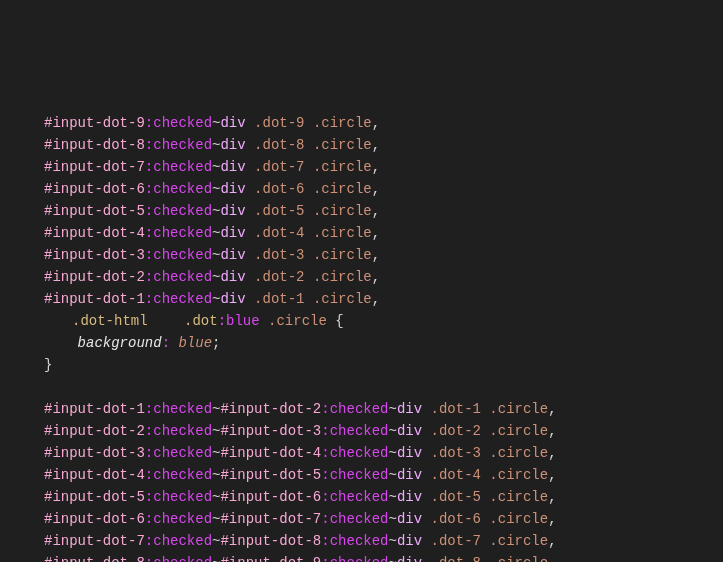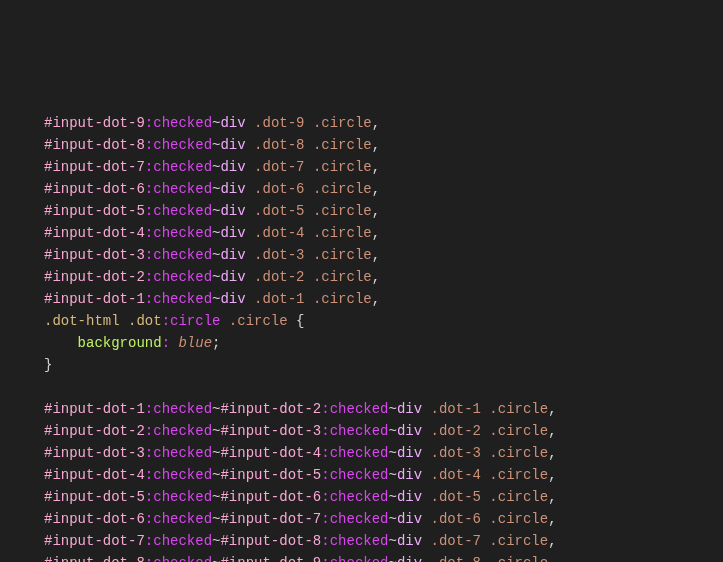--- a/index.html
+++ b/index.html
@@ -9,43 +9,43 @@
     font-size: 14px;
     line-height: 22px;
     padding: 24px 0 24px 44px;
     color: #d4d4d4;
     white-space: pre;
   }
   .tok-sel-id   { color: #f9a8d4; }
   .tok-pseudo   { color: #d946ef; }
   .tok-tilde    { color: #d4d4d4; }
   .tok-tag      { color: #f0abfc; }
-  .tok-class    { color: #d7ba7d; }
+  .tok-class    { color: #d7ba7d; margin-left: 28px; }
   .tok-classred { color: #ce9178; }
   .tok-comma    { color: #d4d4d4; }
   .tok-brace    { color: #d4d4d4; }
-  .tok-prop     { color: #bef264; }
+  .tok-prop     { color: #e5e5e5; font-style: italic; }
   .tok-value    { color: #ce9178; font-style: italic; }
   .tok-semi     { color: #d4d4d4; }
 </style>
 </head>
 <body>
 
 
 
 <div id="code"><span class="tok-sel-id">#input-dot-9</span><span class="tok-pseudo">:checked</span><span class="tok-tilde">~</span><span class="tok-tag">div</span> <span class="tok-classred">.dot-9</span> <span class="tok-classred">.circle</span><span class="tok-comma">,</span>
 <span class="tok-sel-id">#input-dot-8</span><span class="tok-pseudo">:checked</span><span class="tok-tilde">~</span><span class="tok-tag">div</span> <span class="tok-classred">.dot-8</span> <span class="tok-classred">.circle</span><span class="tok-comma">,</span>
 <span class="tok-sel-id">#input-dot-7</span><span class="tok-pseudo">:checked</span><span class="tok-tilde">~</span><span class="tok-tag">div</span> <span class="tok-classred">.dot-7</span> <span class="tok-classred">.circle</span><span class="tok-comma">,</span>
 <span class="tok-sel-id">#input-dot-6</span><span class="tok-pseudo">:checked</span><span class="tok-tilde">~</span><span class="tok-tag">div</span> <span class="tok-classred">.dot-6</span> <span class="tok-classred">.circle</span><span class="tok-comma">,</span>
 <span class="tok-sel-id">#input-dot-5</span><span class="tok-pseudo">:checked</span><span class="tok-tilde">~</span><span class="tok-tag">div</span> <span class="tok-classred">.dot-5</span> <span class="tok-classred">.circle</span><span class="tok-comma">,</span>
 <span class="tok-sel-id">#input-dot-4</span><span class="tok-pseudo">:checked</span><span class="tok-tilde">~</span><span class="tok-tag">div</span> <span class="tok-classred">.dot-4</span> <span class="tok-classred">.circle</span><span class="tok-comma">,</span>
 <span class="tok-sel-id">#input-dot-3</span><span class="tok-pseudo">:checked</span><span class="tok-tilde">~</span><span class="tok-tag">div</span> <span class="tok-classred">.dot-3</span> <span class="tok-classred">.circle</span><span class="tok-comma">,</span>
 <span class="tok-sel-id">#input-dot-2</span><span class="tok-pseudo">:checked</span><span class="tok-tilde">~</span><span class="tok-tag">div</span> <span class="tok-classred">.dot-2</span> <span class="tok-classred">.circle</span><span class="tok-comma">,</span>
 <span class="tok-sel-id">#input-dot-1</span><span class="tok-pseudo">:checked</span><span class="tok-tilde">~</span><span class="tok-tag">div</span> <span class="tok-classred">.dot-1</span> <span class="tok-classred">.circle</span><span class="tok-comma">,</span>
-<span class="tok-class">.dot-html</span> <span class="tok-class">.dot</span><span class="tok-pseudo">:circle</span> <span class="tok-classred">.circle</span> <span class="tok-brace">{</span>
+<span class="tok-class">.dot-html</span> <span class="tok-class">.dot</span><span class="tok-pseudo">:blue</span> <span class="tok-classred">.circle</span> <span class="tok-brace">{</span>
     <span class="tok-prop">background</span><span class="tok-pseudo">:</span> <span class="tok-value">blue</span><span class="tok-semi">;</span>
 <span class="tok-brace">}</span>
 
 <span class="tok-sel-id">#input-dot-1</span><span class="tok-pseudo">:checked</span><span class="tok-tilde">~</span><span class="tok-sel-id">#input-dot-2</span><span class="tok-pseudo">:checked</span><span class="tok-tilde">~</span><span class="tok-tag">div</span> <span class="tok-classred">.dot-1</span> <span class="tok-classred">.circle</span><span class="tok-comma">,</span>
 <span class="tok-sel-id">#input-dot-2</span><span class="tok-pseudo">:checked</span><span class="tok-tilde">~</span><span class="tok-sel-id">#input-dot-3</span><span class="tok-pseudo">:checked</span><span class="tok-tilde">~</span><span class="tok-tag">div</span> <span class="tok-classred">.dot-2</span> <span class="tok-classred">.circle</span><span class="tok-comma">,</span>
 <span class="tok-sel-id">#input-dot-3</span><span class="tok-pseudo">:checked</span><span class="tok-tilde">~</span><span class="tok-sel-id">#input-dot-4</span><span class="tok-pseudo">:checked</span><span class="tok-tilde">~</span><span class="tok-tag">div</span> <span class="tok-classred">.dot-3</span> <span class="tok-classred">.circle</span><span class="tok-comma">,</span>
 <span class="tok-sel-id">#input-dot-4</span><span class="tok-pseudo">:checked</span><span class="tok-tilde">~</span><span class="tok-sel-id">#input-dot-5</span><span class="tok-pseudo">:checked</span><span class="tok-tilde">~</span><span class="tok-tag">div</span> <span class="tok-classred">.dot-4</span> <span class="tok-classred">.circle</span><span class="tok-comma">,</span>
 <span class="tok-sel-id">#input-dot-5</span><span class="tok-pseudo">:checked</span><span class="tok-tilde">~</span><span class="tok-sel-id">#input-dot-6</span><span class="tok-pseudo">:checked</span><span class="tok-tilde">~</span><span class="tok-tag">div</span> <span class="tok-classred">.dot-5</span> <span class="tok-classred">.circle</span><span class="tok-comma">,</span>
 <span class="tok-sel-id">#input-dot-6</span><span class="tok-pseudo">:checked</span><span class="tok-tilde">~</span><span class="tok-sel-id">#input-dot-7</span><span class="tok-pseudo">:checked</span><span class="tok-tilde">~</span><span class="tok-tag">div</span> <span class="tok-classred">.dot-6</span> <span class="tok-classred">.circle</span><span class="tok-comma">,</span>
 <span class="tok-sel-id">#input-dot-7</span><span class="tok-pseudo">:checked</span><span class="tok-tilde">~</span><span class="tok-sel-id">#input-dot-8</span><span class="tok-pseudo">:checked</span><span class="tok-tilde">~</span><span class="tok-tag">div</span> <span class="tok-classred">.dot-7</span> <span class="tok-classred">.circle</span><span class="tok-comma">,</span>

